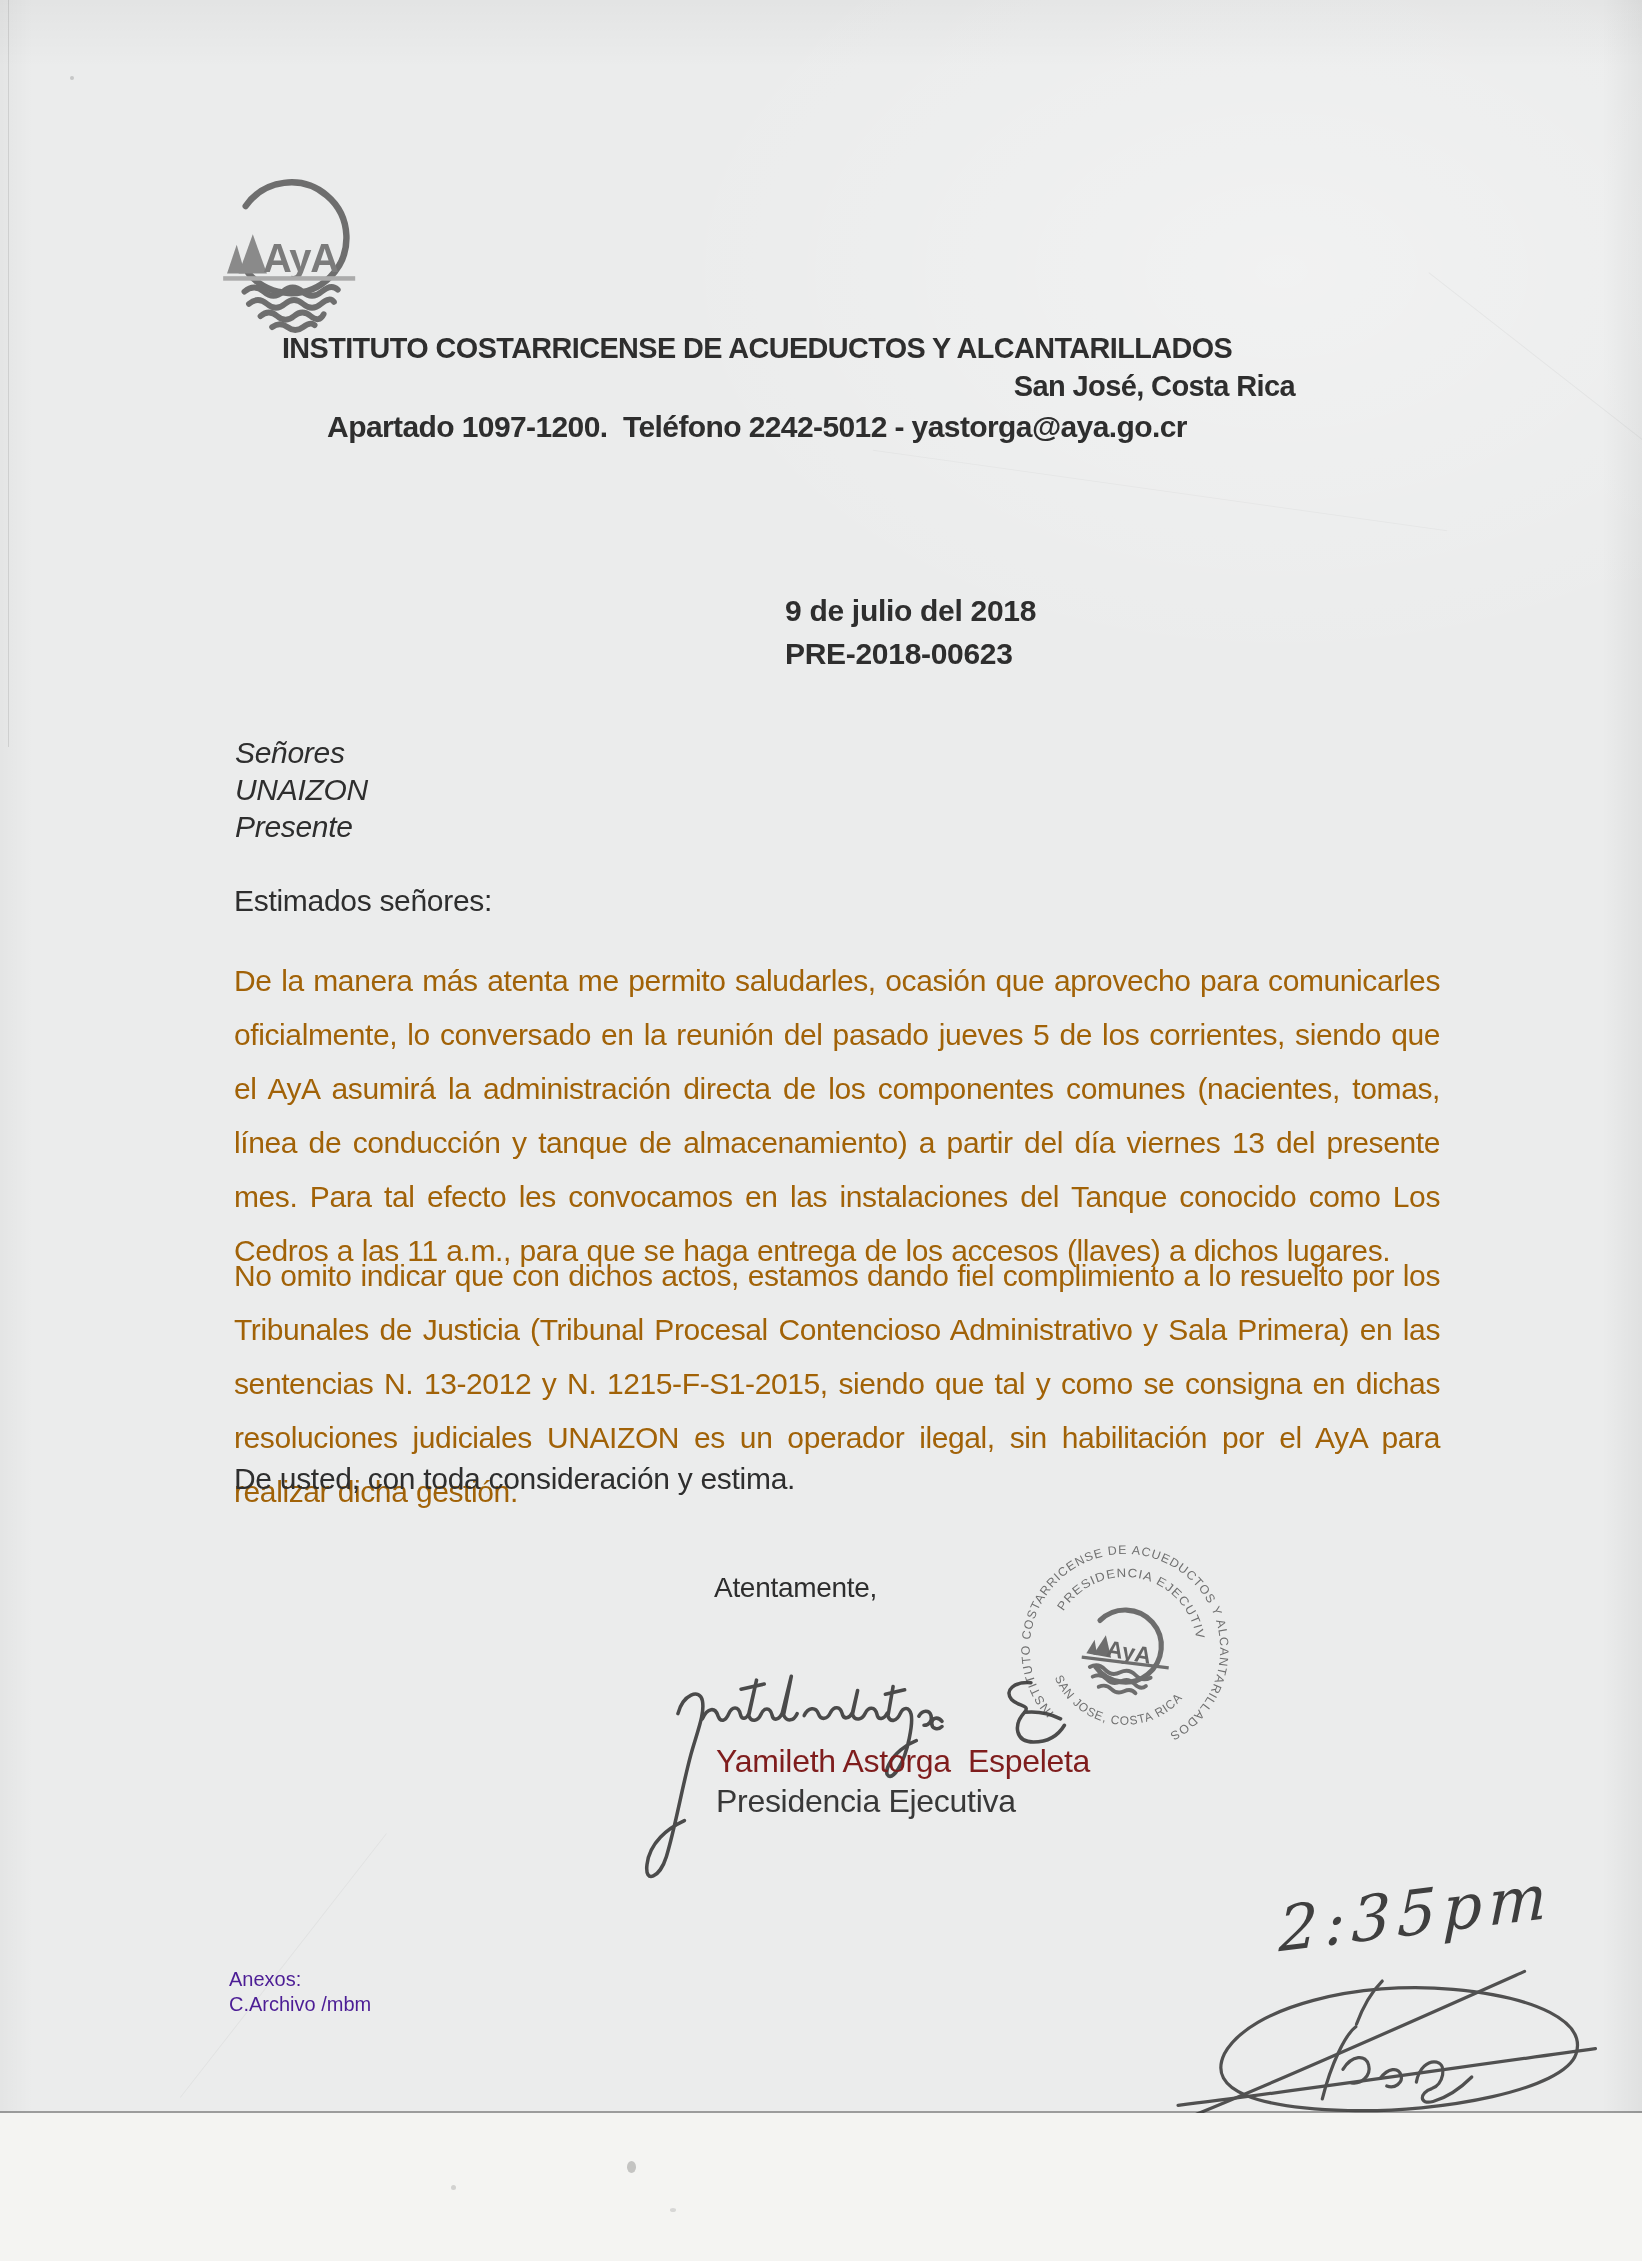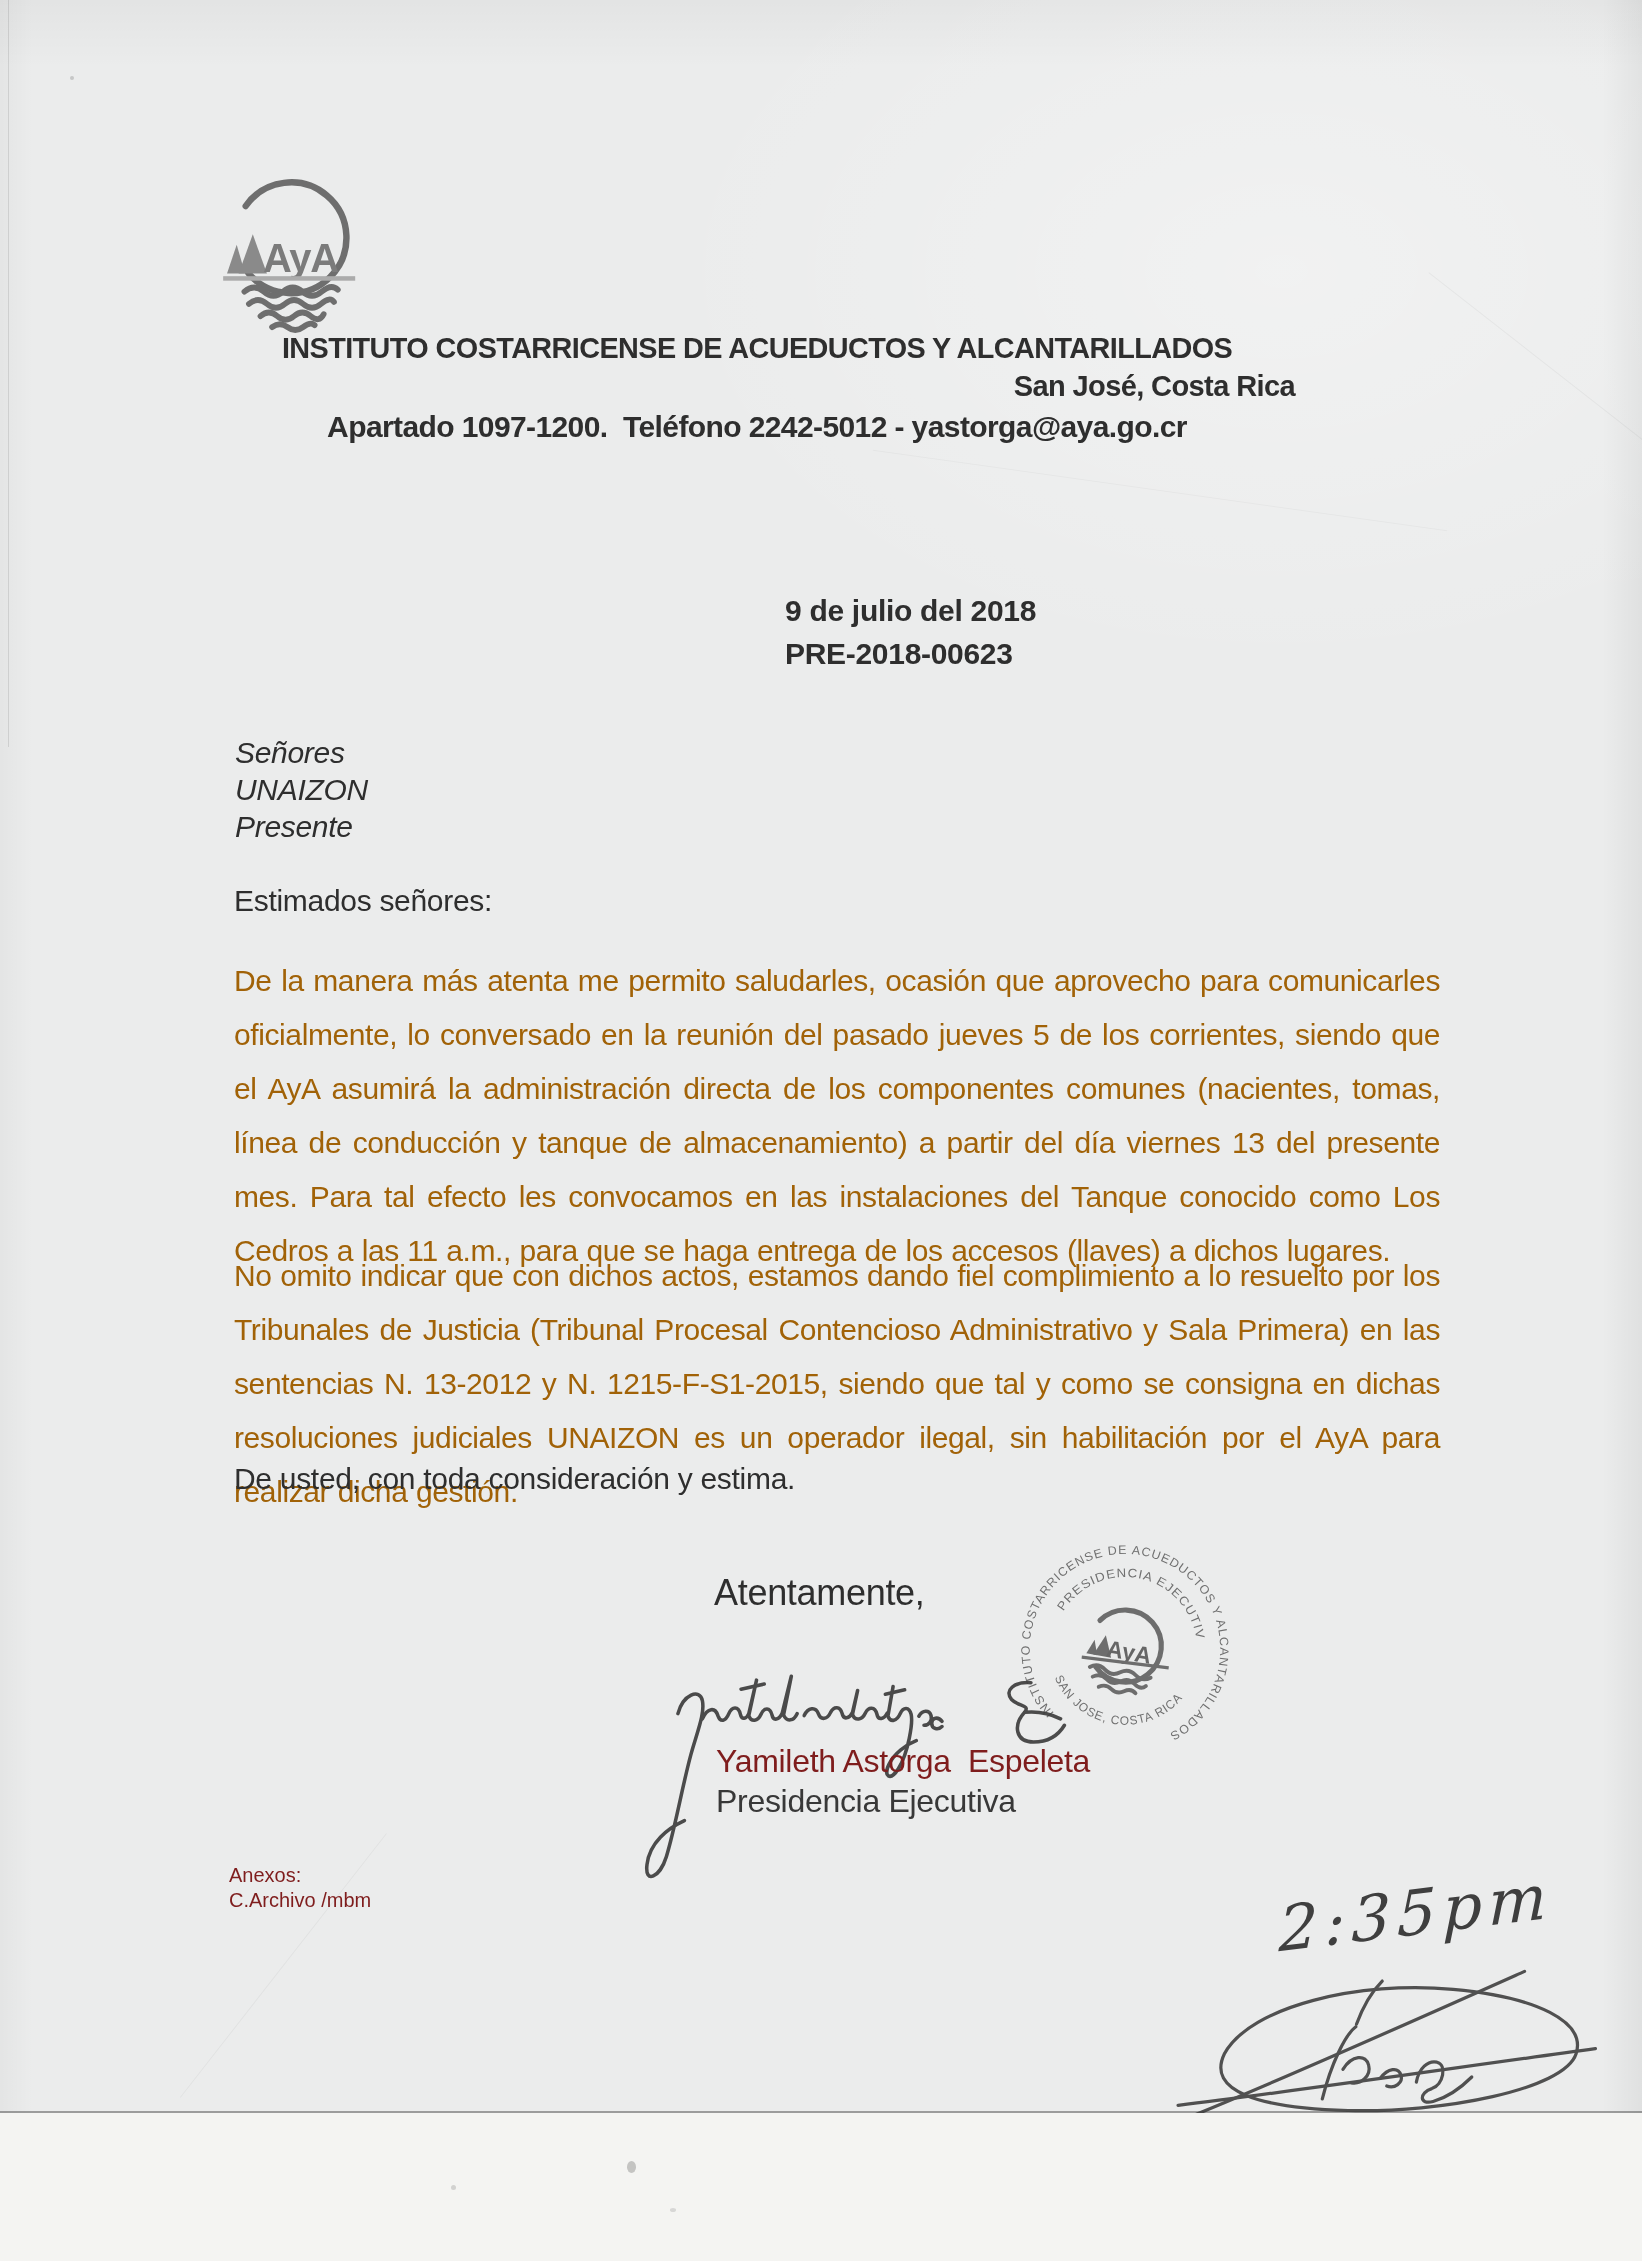--- a/index.html
+++ b/index.html
@@ -45,24 +45,24 @@
   .date-block{left:785px;top:589px;font-size:30px;font-weight:bold;line-height:43px;letter-spacing:-0.3px;}
   .recipient{left:235px;top:734px;font-size:30px;font-style:italic;line-height:37px;letter-spacing:-0.3px;}
   .greeting{left:234px;top:884px;font-size:30px;letter-spacing:-0.3px;}
   .para{
     left:234px;width:1206px;font-size:30px;line-height:54px;
     text-align:justify;letter-spacing:-0.4px;word-spacing:0.6px;color:#a16207;
   }
   .para1{top:954px;}
   .para2{top:1249px;}
   .closing-line{left:234px;top:1462px;font-size:30px;letter-spacing:-0.3px;}
-  .atentamente{left:714px;top:1572px;font-size:36px;letter-spacing:-0.3px;text-align:right;}
+  .atentamente{left:714px;top:1572px;font-size:28px;letter-spacing:-0.3px;text-align:right;}
   .sig-name{left:716px;top:1743px;font-size:32px;letter-spacing:-0.3px;white-space:pre;color:#7f1d1d;}
   .sig-title{left:716px;top:1783px;font-size:32px;letter-spacing:-0.3px;color:#383838;}
-  .anexos{left:229px;top:1863px;font-size:20px;line-height:25px;color:#7f1d1d;}
+  .anexos{left:229px;top:1967px;font-size:20px;line-height:25px;color:#4c1d95;}
   .time-note{
     left:1279px;top:1893px;width:322px;
     font-family:"DejaVu Serif", serif;font-style:italic;
     font-size:62px;color:#3f3f3f;letter-spacing:6.4px;
     transform:rotate(-7deg) skewX(-8deg);transform-origin:left center;
     white-space:nowrap;
   }
   svg{overflow:visible;}
   .ink-stroke{fill:none;stroke:#3d3d3d;stroke-width:5.5;stroke-linecap:round;stroke-linejoin:round;opacity:0.92;}
   .scribble-stroke{fill:none;stroke:#404040;stroke-width:5;stroke-linecap:round;stroke-linejoin:round;opacity:0.9;}

